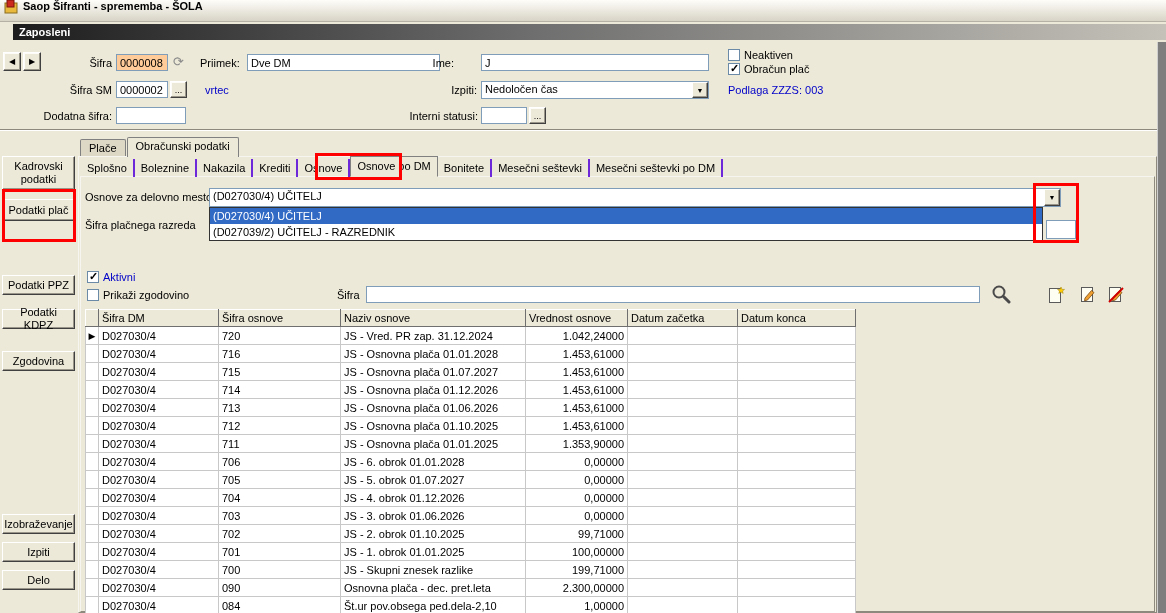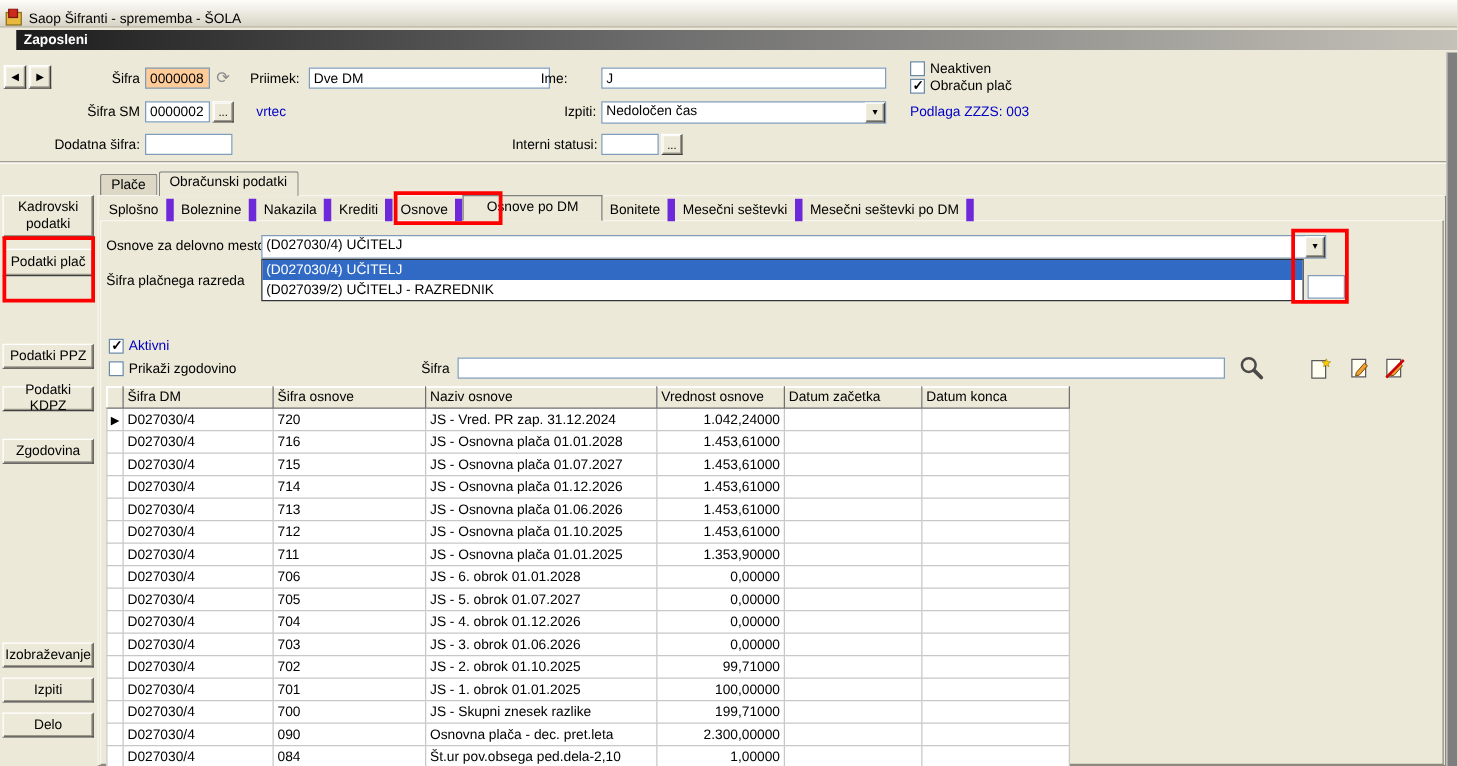--- a/index.html
+++ b/index.html
@@ -1,40 +1,40 @@
 <!DOCTYPE html>
 <html><head>
 <meta charset="utf-8">
 <style>
   *{margin:0;padding:0;box-sizing:border-box}
   body{font-family:"Liberation Sans",sans-serif;background:#d4d0c8}
   .window{position:relative;width:1166px;height:613px;background:#ece9d8;overflow:hidden;font-size:11px;color:#000}
   .abs{position:absolute}
-  .titlebar{background:linear-gradient(#fefdf9,#d8d4c6);border-bottom:1px solid #b5b1a4;display:flex;align-items:flex-end;gap:5px;padding-left:4px;font-weight:normal}
+  .titlebar{background:linear-gradient(#fefdf9,#d8d4c6);border-bottom:1px solid #b5b1a4;display:flex;align-items:flex-start;gap:5px;padding-left:4px;font-weight:bold}
   .sectionbar{background:linear-gradient(90deg,#1c1c1c,#6f6f6f 45%,#c6c3ba);color:#fff;font-weight:bold;display:flex;align-items:center;padding-left:6px}
   .lbl{position:absolute;white-space:nowrap}
   .r{text-align:right}
   .field{position:absolute;background:#fff;border:1px solid #7f9db9;font-size:11px;padding:0 3px;font-family:"Liberation Sans",sans-serif;color:#000}
   input.field{outline:none}
   .btn3d{position:absolute;background:#ece9d8;border:1px solid;border-color:#fff #404040 #404040 #fff;box-shadow:inset -1px -1px 0 #9a9689,inset 1px 1px 0 #fdfcf9;display:flex;align-items:center;justify-content:center;cursor:default}
   .sbtn{position:absolute;left:2px;width:73px;background:#ece9d8;border:1px solid;border-color:#fff #404040 #404040 #fff;box-shadow:inset -1px -1px 0 #9a9689;display:flex;align-items:center;justify-content:center;text-align:center;line-height:13px;padding:1px;cursor:default}
   .checkbox{position:absolute;width:12px;height:12px;background:#fff;border:1px solid #6a8aa8}
   .checkbox.checked::after{content:"✓";position:absolute;left:1px;top:-2px;font-size:11px;font-weight:bold;color:#000}
   .blue{color:#0000c8}
   .combo{position:absolute;background:#fff;border:1px solid #7f9db9;display:flex;align-items:stretch}
   .combo .txt{flex:1;padding:1px 3px;white-space:nowrap;overflow:hidden}
   .combo-btn{width:16px;background:#ece9d8;border:1px solid;border-color:#fff #404040 #404040 #fff;box-shadow:inset -1px -1px 0 #9a9689;display:flex;align-items:center;justify-content:center;font-size:7px}
   .panel{position:absolute;background:#ece9d8;border:1px solid;border-color:#f7f5ef #8d897c #8d897c #f7f5ef}
   .hsep{position:absolute;left:0;top:129px;width:1157px;height:2px;border-top:1px solid #8d897c;border-bottom:1px solid #fff}
   .maintabs{position:absolute;left:80px;top:137px;height:20px;display:flex;align-items:center;z-index:3}
   .mtab{padding:2px 8px 3px;border:1px solid #808080;border-bottom:none;border-radius:2px 2px 0 0;background:#ddd8c5;margin-right:1px;height:17px;white-space:nowrap}
   .mtab.active{background:#ece9d8;height:20px}
   .subtabs{position:absolute;left:81px;top:158px;height:19px;display:flex;align-items:flex-end;z-index:3}
-  .stab{padding:2px 6px;border-right:6px solid #6d28d9;line-height:14px;white-space:nowrap}
-  .stab.active{border:1px solid #808080;border-bottom-color:#ece9d8;background:#ece9d8;padding:2px 18px 3px}
+  .stab{padding:2px 6px;border-right:2px solid #6d28d9;line-height:14px;white-space:nowrap}
+  .stab.active{border:1px solid #808080;border-bottom-color:#ece9d8;background:#ece9d8;padding:2px 6px 3px}
   .grid{position:absolute;left:85px;top:309px;border-collapse:collapse;table-layout:fixed;background:#fff;z-index:2;font-size:11px}
   .grid th{background:#ece9d8;border:1px solid;border-color:#fff #6f6f6f #6f6f6f #fff;font-weight:normal;text-align:left;padding:0 3px;height:17px;white-space:nowrap;overflow:hidden}
   .grid td{border:1px solid #c8c8c8;padding:0 3px;height:18px;white-space:nowrap;overflow:hidden;background:#fff}
   .grid td.num{text-align:right}
   .grid td.sel{padding:0 1px;font-size:9px;text-align:center}
   .combo-popup{position:absolute;left:209px;top:207px;width:834px;background:#fff;border:1px solid #333;z-index:40}
   .opt{height:16px;line-height:16px;padding:0 3px;white-space:nowrap;overflow:hidden}
   .opt.selected{background:#316ac5;color:#fff}
   .redbox{position:absolute;border:3px solid #f00;z-index:60;pointer-events:none}
   .scroll{position:absolute;left:1157px;top:42px;width:9px;height:571px;background:#7e7e7e;border-left:1px solid #cfcfcf;z-index:5}

